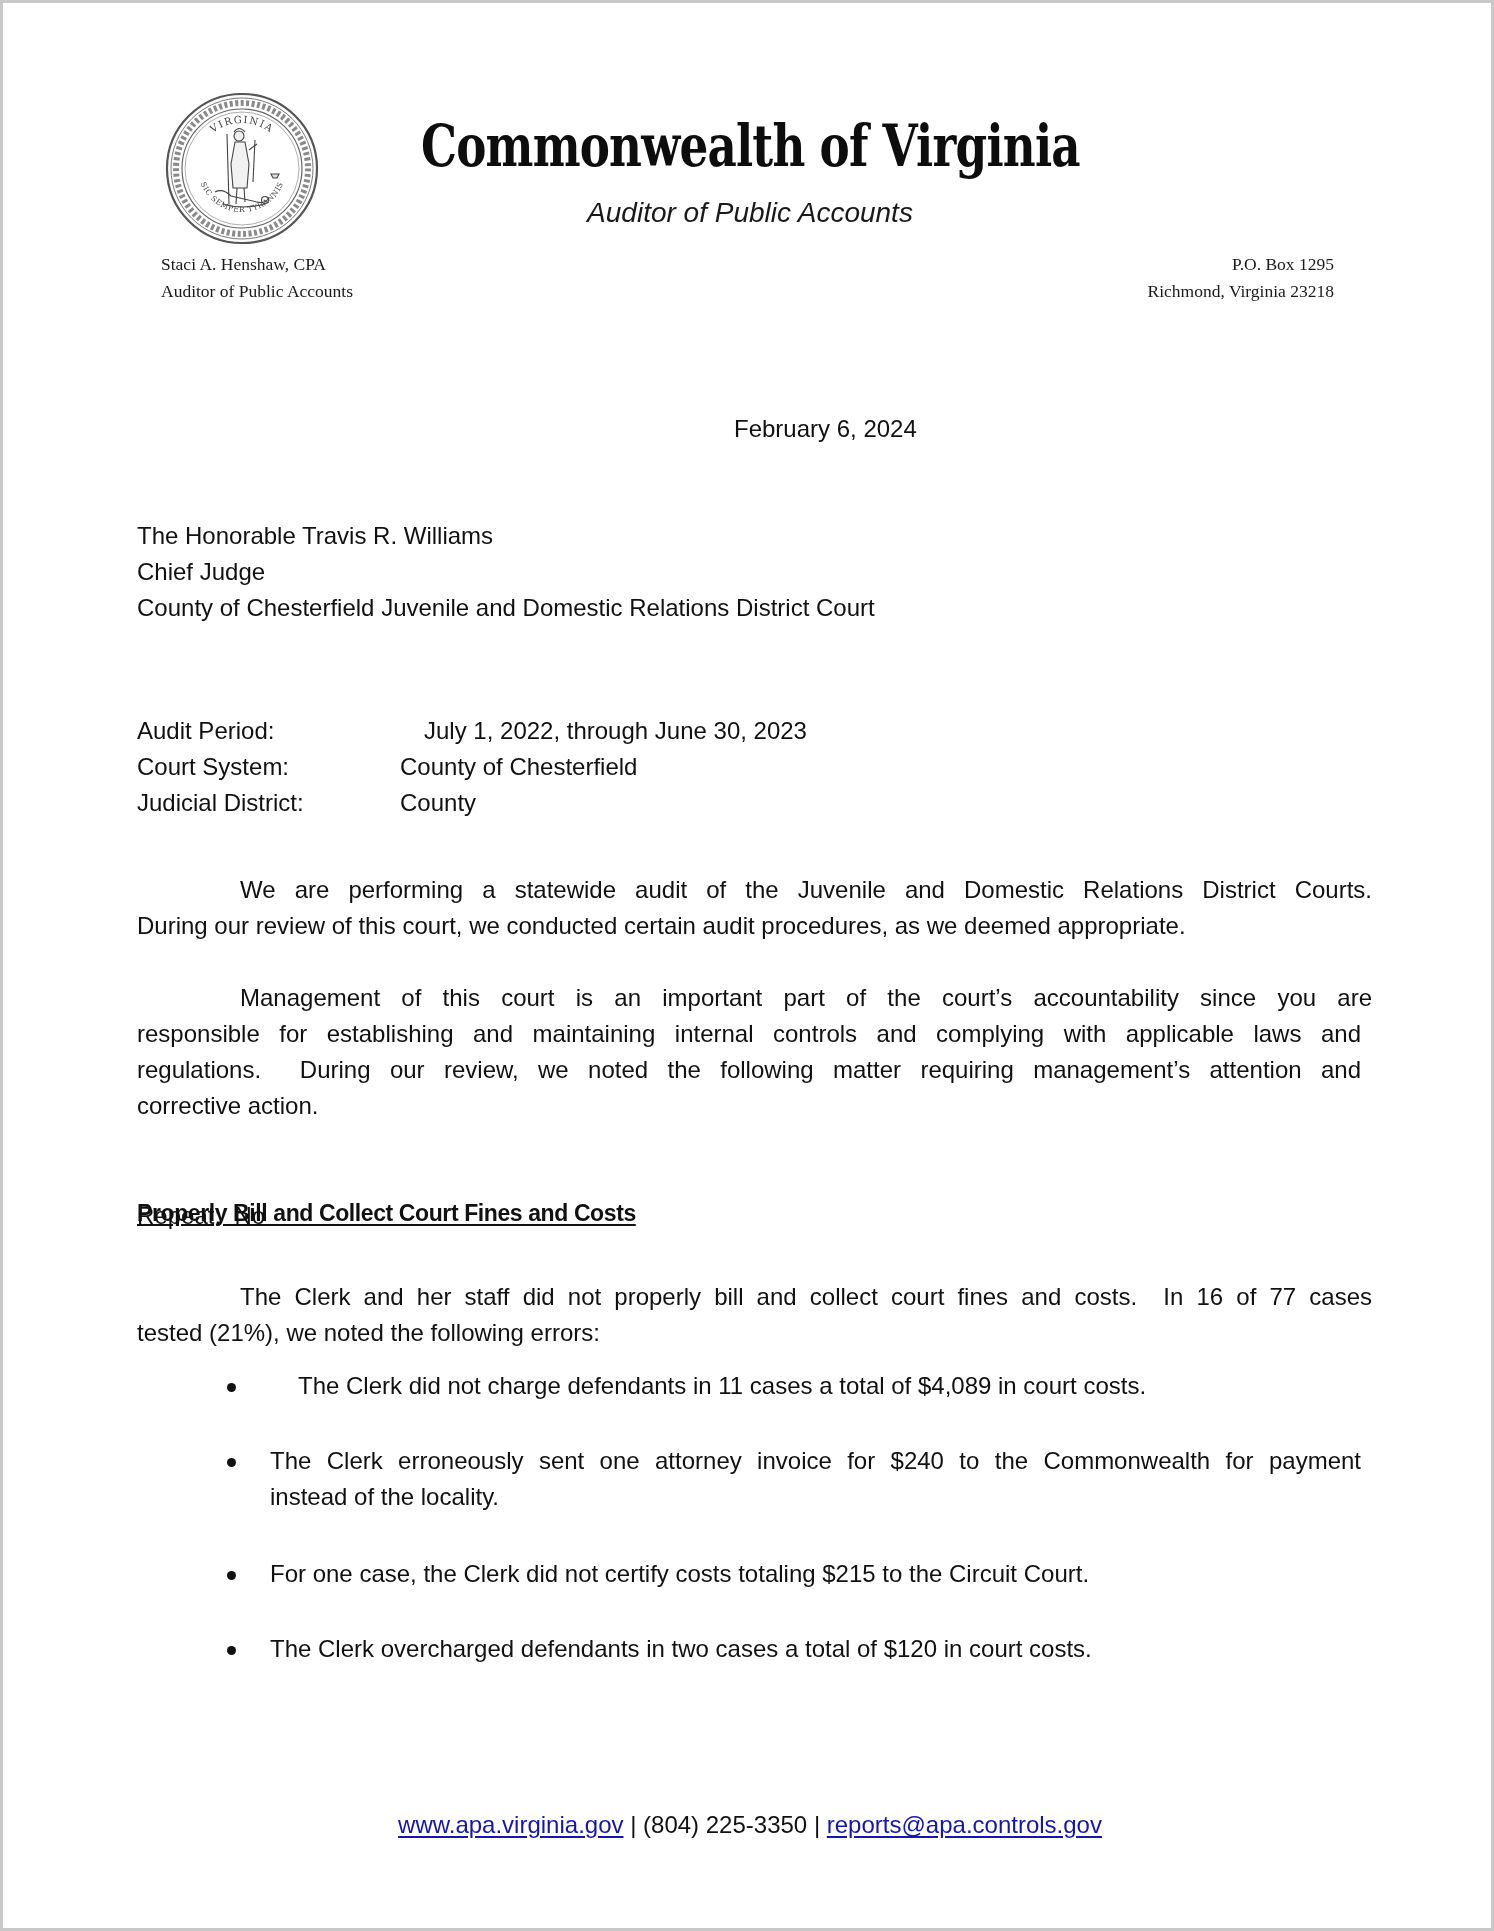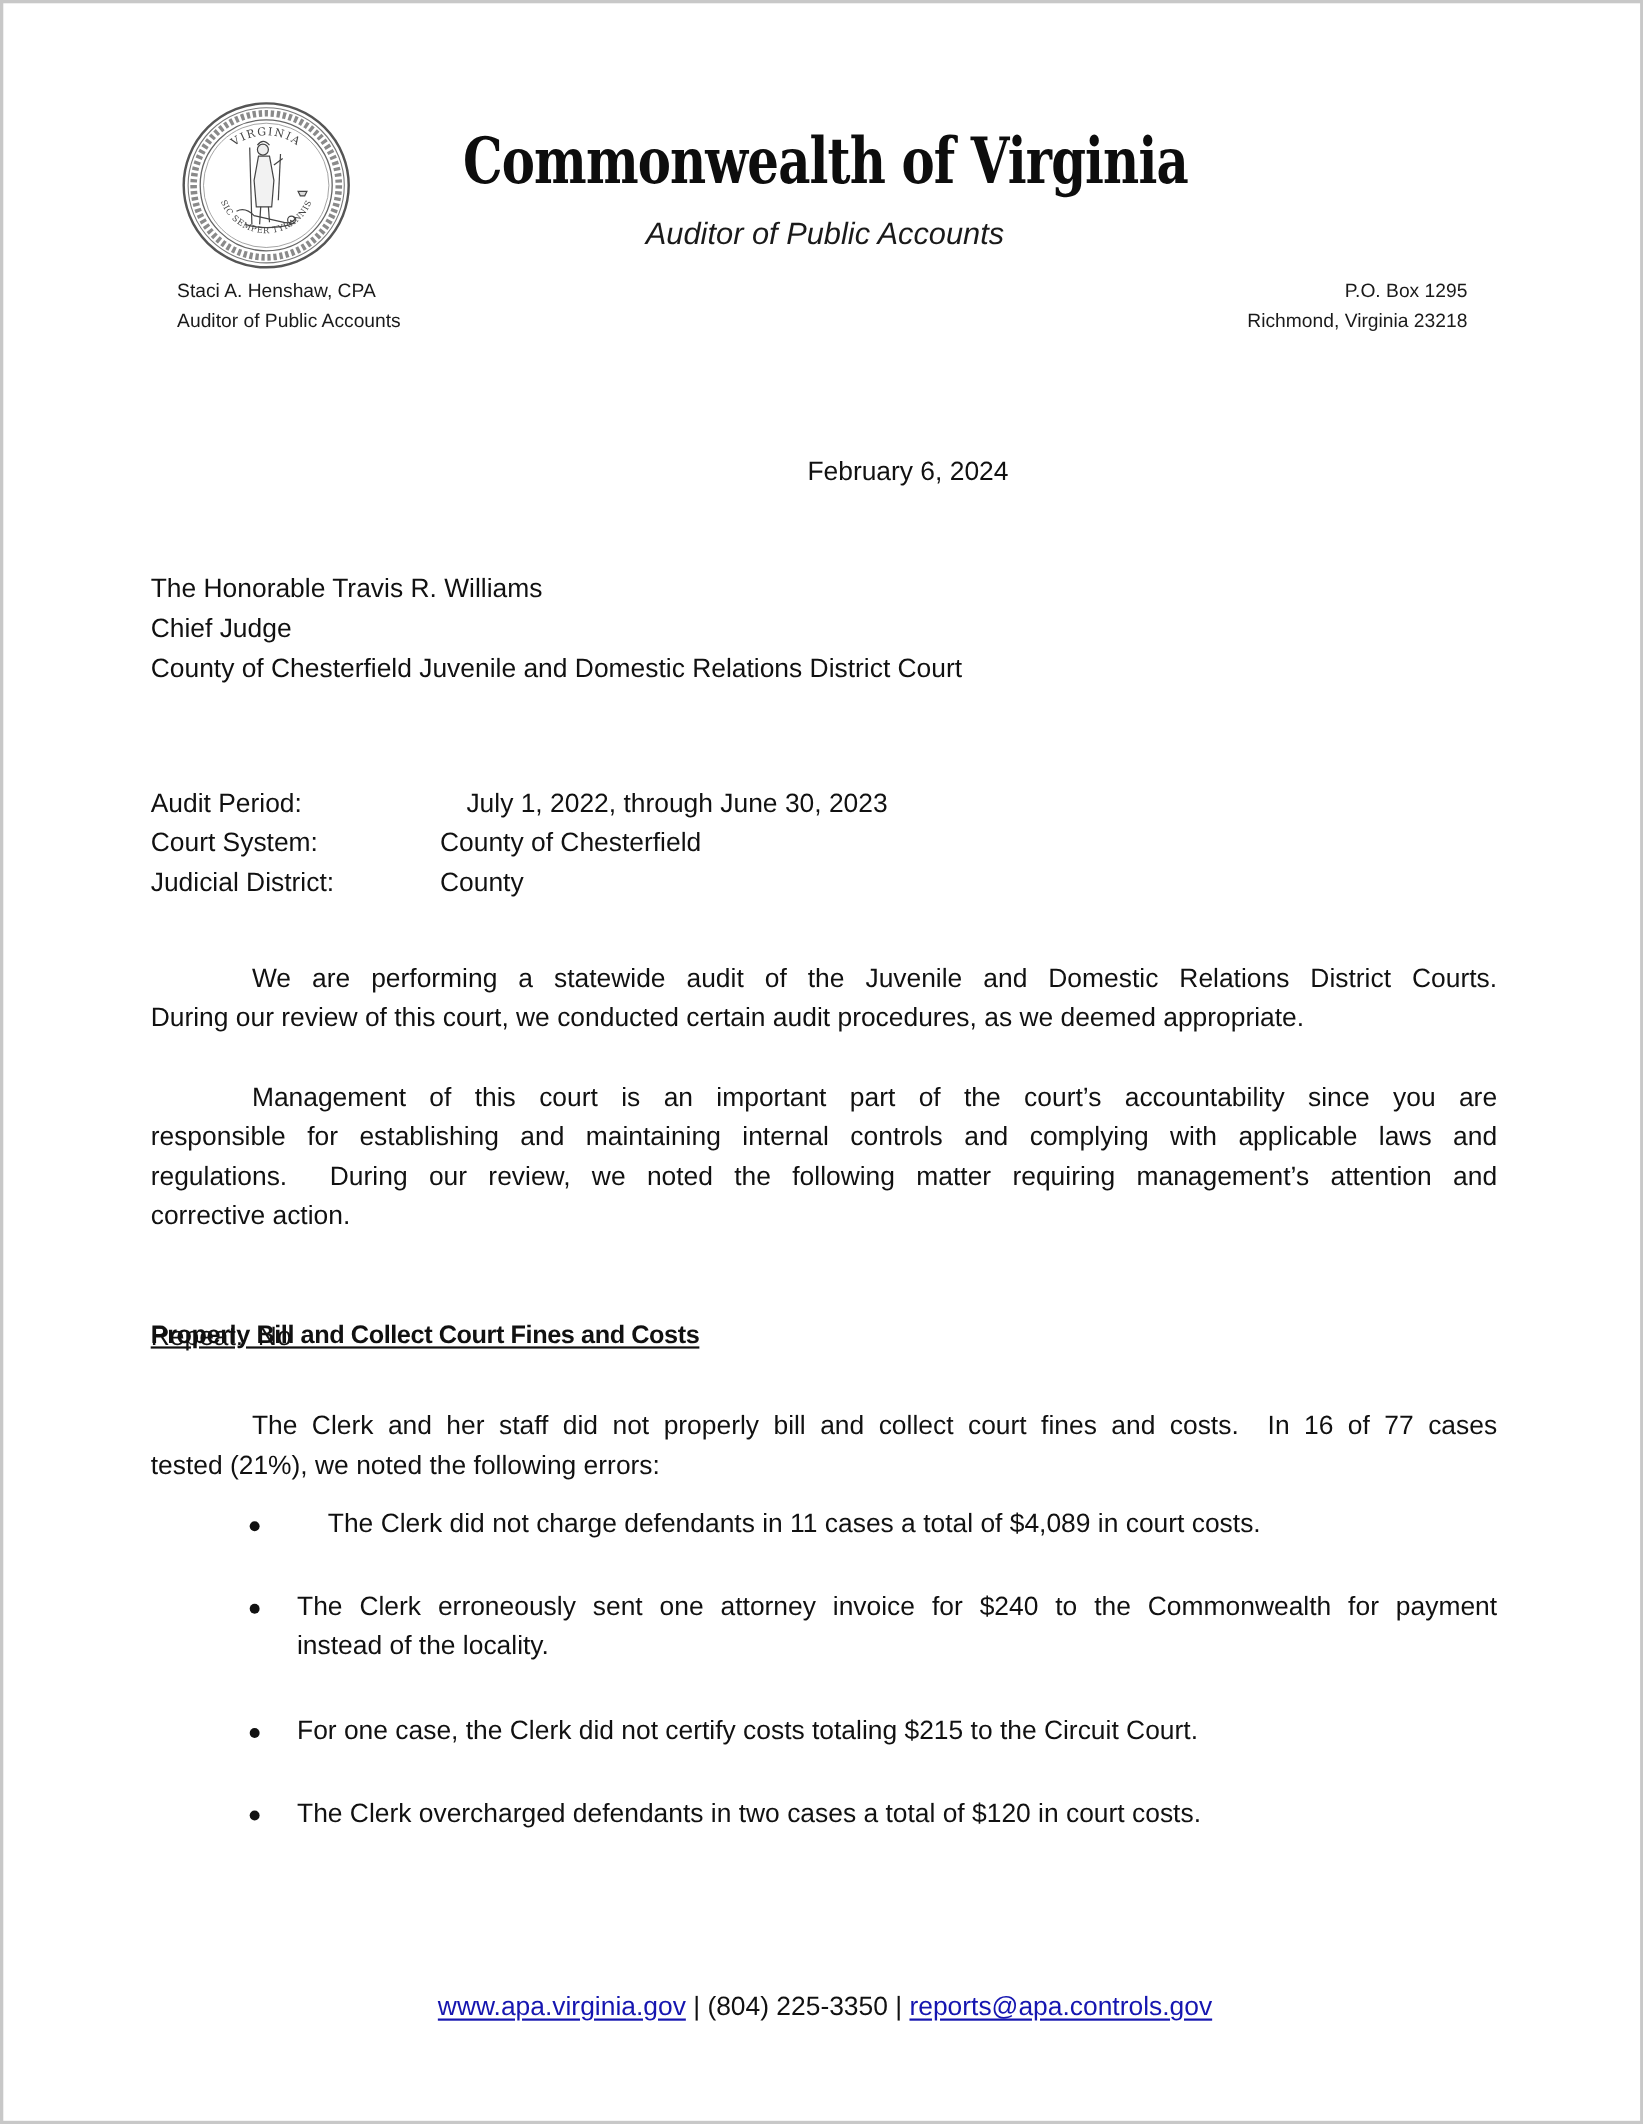--- a/index.html
+++ b/index.html
@@ -3,30 +3,30 @@
 <meta charset="utf-8">
 <style>
   html, body { margin: 0; padding: 0; background: #ffffff; }
   body { width: 1494px; height: 1931px; position: relative; overflow: hidden; }
   .page {
     position: absolute; left: 0; top: 0; width: 1494px; height: 1931px;
     box-sizing: border-box; border: 3px solid #c8c8c8; background: #ffffff;
   }
   .abs { position: absolute; white-space: nowrap; color: #111111; }
   .body-text { font-family: "Liberation Sans", sans-serif; font-size: 24px; line-height: 30px; text-align: right; }
-  .small-text { font-family: Liberation Sans, sans-serif; font-size: 17.5px; line-height: 27px; color: #1a1a1a; }
+  .small-text { font-family: Liberation Serif, serif; font-size: 17.5px; line-height: 27px; color: #1a1a1a; }
   .title {
     font-family: "DejaVu Serif", serif; font-weight: bold; font-size: 58px; line-height: 60px;
     color: #0d0d0d; transform-origin: center top; letter-spacing: -1px;
   }
   .subtitle {
     font-family: "Liberation Sans", sans-serif; font-style: italic; font-size: 28px; line-height: 32px; color: #1a1a1a;
   }
   .just { text-align: justify; text-align-last: justify; width: 1224px; }
-  .just-indent { text-align: justify; text-align-last: justify; width: 1132px; }
+  .just-indent { text-align: justify; text-align-last: justify; width: 1132px; margin-left: 11px; }
   .just-bullet { text-align: justify; text-align-last: justify; width: 1091px; }
   .heading { font-family: "Liberation Sans", sans-serif; font-weight: bold; font-size: 23px; line-height: 30px; text-decoration: underline; text-underline-offset: 3px; letter-spacing: -0.4px; margin-top: 33px; }
   .bullet-dot { position: absolute; width: 9px; height: 9px; border-radius: 50%; background: #111111; }
   .link { color: #1515b0; text-decoration: underline; text-underline-offset: 3px; }
   .footer { font-family: "Liberation Sans", sans-serif; font-size: 24px; line-height: 30px; color: #111111; }
   .seal { position: absolute; left: 162px; top: 89px; width: 154px; height: 153px; }
 </style>
 </head>
 <body>
 

